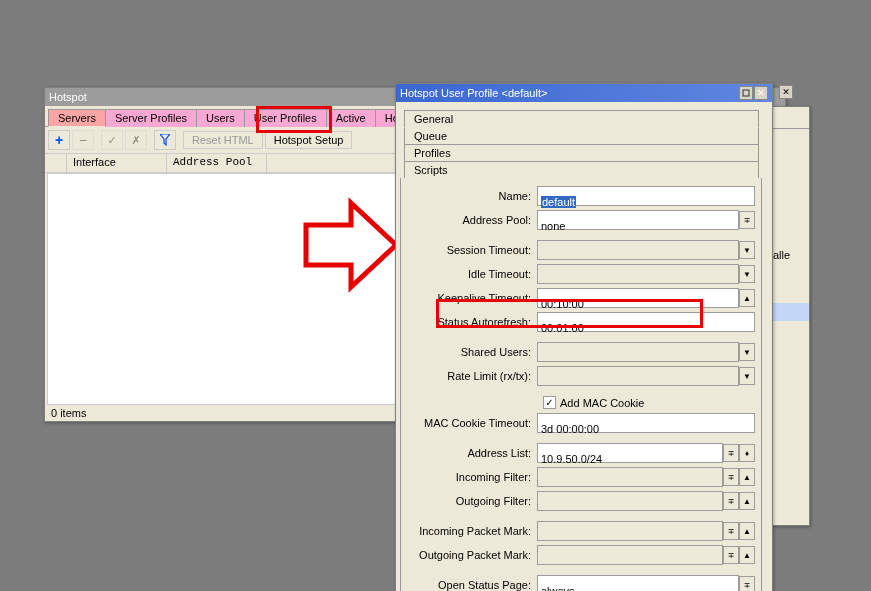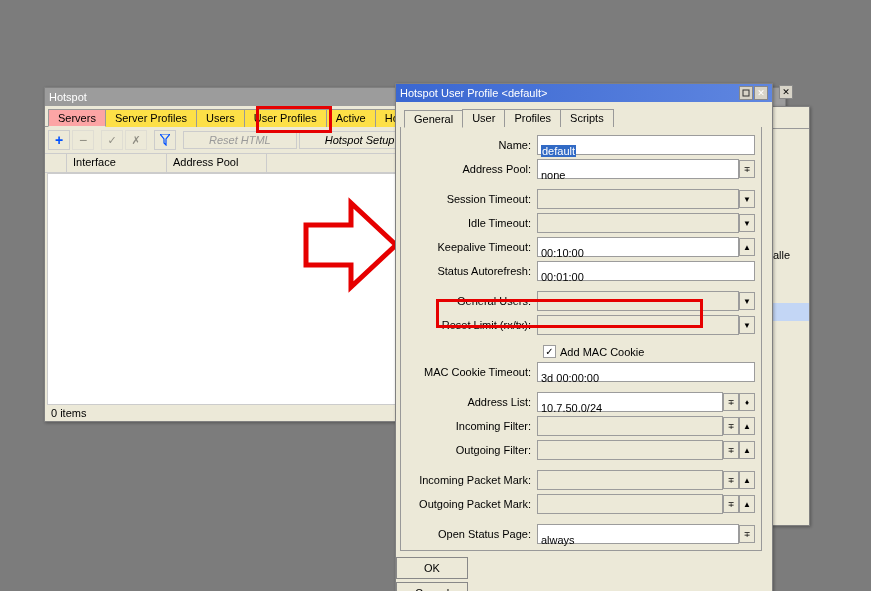--- a/index.html
+++ b/index.html
@@ -5,28 +5,28 @@
 * { box-sizing: border-box; margin: 0; padding: 0; font-family: Tahoma, sans-serif; font-size: 11px; }
 body { background: #7c7c7c; width: 871px; height: 591px; position: relative; overflow: hidden; }
 
 .window { position: absolute; background: #ece9d8; border: 1px solid #808080; box-shadow: 1px 1px 3px rgba(0,0,0,0.3); }
 .titlebar { background: linear-gradient(to right, #3a67d1, #5f86e0); color: white; padding: 2px 4px; height: 18px; display: flex; align-items: center; justify-content: space-between; }
 .title-text { font-size: 11px; white-space: nowrap; }
 .title-controls { display: flex; gap: 1px; }
 .tbtn { width: 14px; height: 14px; background: #d8d4c8; border: 1px solid #888; display: flex; align-items: center; justify-content: center; font-size: 9px; cursor: pointer; }
 
 .tabs { display: flex; background: #ece9d8; padding: 2px 3px 0 3px; border-bottom: 1px solid #999; }
-.tab { padding: 2px 9px; background: #fde047; border: 1px solid #999; border-bottom: none; margin-right: -1px; cursor: pointer; position: relative; top: 1px; }
+.tab { padding: 2px 9px; background: #f9a8d4; border: 1px solid #999; border-bottom: none; margin-right: -1px; cursor: pointer; position: relative; top: 1px; }
 .tab.active { background: #fca5a5; border-bottom: 1px solid #ece9d8; z-index: 2; }
 
 .toolbar { display: flex; align-items: center; padding: 3px; gap: 2px; background: #ece9d8; }
 .icon-btn { width: 22px; height: 20px; border: 1px solid #ccc; background: #ece9d8; display: flex; align-items: center; justify-content: center; cursor: pointer; }
 .icon-btn.disabled { opacity: 0.4; }
 .sep { width: 3px; }
-.tool-btn { padding: 2px 25px; border: 1px solid #ccc; background: #ece9d8; cursor: pointer; white-space: nowrap; font-style: italic; }
+.tool-btn { padding: 2px 8px; border: 1px solid #ccc; background: #ece9d8; cursor: pointer; white-space: nowrap; }
 .tool-btn.disabled { color: #999; }
 
 .list-header { display: flex; background: #ece9d8; border-top: 1px solid #ccc; border-bottom: 1px solid #ccc; }
 .col { padding: 2px 6px; border-right: 1px solid #ccc; text-align: left; height: 18px; }
 .list-body { background: white; flex: 1; border: 1px solid #ccc; margin: 0 2px; }
 .status { padding: 2px 6px; background: #ece9d8; }
 .fields-col { flex: 1; padding: 4px 10px 4px 4px; }
 .btn-col { width: 75px; display: flex; flex-direction: column; gap: 3px; padding-top: 2px; }
 .dbtn { width: 72px; height: 22px; border: 1px solid #888; background: #ece9d8; cursor: pointer; }
 
@@ -35,21 +35,21 @@
 .input { flex: 1; height: 18px; border: 1px solid #9c9c9c; background: white; padding: 9px 3px; font-size: 11px; }
 .arrow-btn { width: 16px; height: 18px; border: 1px solid #9c9c9c; background: #ece9d8; display: flex; align-items: center; justify-content: center; font-size: 8px; cursor: pointer; margin-left: 0; }
 .spacer { height: 6px; }
 .checkbox-row { display: flex; align-items: center; padding-left: 136px; margin-bottom: 4px; }
 .cb { width: 13px; height: 13px; border: 1px solid #9c9c9c; background: white; margin-right: 4px; display: flex; align-items: center; justify-content: center; font-size: 10px; }
 .selected-text { background: #316ac5; color: white; padding: 0 1px; }
 
 .highlight { position: absolute; border: 3px solid #e60000; pointer-events: none; }
 .arrow-svg { position: absolute; }
 
-.minitabs { display: flex; padding: 3px 4px 0 4px; }
+.minitabs { display: flex; padding: 3px 4px 0 4px; flex-direction: column; }
 .minitab { padding: 2px 9px; border: 1px solid #999; border-bottom: none; margin-right: -1px; cursor: pointer; }
 .minitab.active { background: #ece9d8; position: relative; top: 1px; border-bottom: 1px solid #ece9d8; }
 </style>
 </head>
 <body>
 
 <div class="window" style="left:44px; top:87px; width:742px; height:335px; display:flex; flex-direction:column;">
   <div class="titlebar" style="background:#9c9c9c;">
     <span class="title-text">Hotspot</span>
   </div>
@@ -73,21 +73,21 @@
           <path d="M0 0 L10 0 L6 5 L6 11 L4 9 L4 5 Z" fill="none" stroke="#0050ff" stroke-width="1.2"></path>
         </svg>
       </div>
     <div class="sep"></div>
     <div class="tool-btn disabled">Reset HTML</div>
     <div class="tool-btn">Hotspot Setup</div>
   </div>
   <div class="list-header">
     <div class="col" style="width:22px;"></div>
     <div class="col" style="width:100px;">Interface</div>
-    <div class="col" style="width:100px;">Address Pool</div>
+    <div class="col" style="width:100px;font-family:Liberation Mono, monospace;">Address Pool</div>
   </div>
   <div class="list-body" style="flex:1;"></div>
   <div class="status">0 items</div>
 </div>
 
 <div class="highlight" style="left:256px; top:106px; width:76px; height:27px;"></div>
 
 <svg class="arrow-svg" style="left:296px; top:195px;" width="110" height="100" viewBox="0 0 110 100">
   <path d="M10 30 L55 30 L55 8 L100 50 L55 92 L55 70 L10 70 Z" fill="none" stroke="#e60000" stroke-width="5"></path>
 </svg>
@@ -108,21 +108,21 @@
             <rect x="1" y="1" width="6" height="6" fill="none" stroke="#333"></rect>
           </svg>
         </div>
       <div class="tbtn">✕</div>
     </div>
   </div>
   <div class="body">
     <div class="fields-col">
       <div class="minitabs">
         <div class="minitab active">General</div>
-        <div class="minitab">User</div>
+        <div class="minitab">Queue</div>
         <div class="minitab">Profiles</div>
         <div class="minitab">Scripts</div>
       </div>
       <div style="border:1px solid #999; border-top:none; padding:8px 6px 2px 6px;">
 
         <div class="row">
           <div class="lbl">Name:</div>
           <div class="input"><span class="selected-text">default</span></div>
         </div>
         <div class="row">
@@ -149,46 +149,46 @@
           <div class="arrow-btn">▲</div>
         </div>
         <div class="row">
           <div class="lbl">Status Autorefresh:</div>
           <div class="input">00:01:00</div>
         </div>
 
         <div class="spacer"></div>
 
         <div class="row">
-          <div class="lbl">General Users:</div>
-          <div class="input" style="background:#ece9d8;"></div>
-          <div class="arrow-btn">▼</div>
-        </div>
-        <div class="row">
-          <div class="lbl">Reset Limit (rx/tx):</div>
+          <div class="lbl">Shared Users:</div>
+          <div class="input" style="background:#ece9d8;"></div>
+          <div class="arrow-btn">▼</div>
+        </div>
+        <div class="row">
+          <div class="lbl">Rate Limit (rx/tx):</div>
           <div class="input" style="background:#ece9d8;"></div>
           <div class="arrow-btn">▼</div>
         </div>
 
         <div class="spacer"></div>
 
         <div class="checkbox-row">
           <div class="cb">✓</div>
           <span>Add MAC Cookie</span>
         </div>
         <div class="row">
           <div class="lbl">MAC Cookie Timeout:</div>
           <div class="input">3d 00:00:00</div>
         </div>
 
         <div class="spacer"></div>
 
         <div class="row">
           <div class="lbl">Address List:</div>
-          <div class="input">10.7.50.0/24</div>
+          <div class="input">10.9.50.0/24</div>
           <div class="arrow-btn">∓</div>
           <div class="arrow-btn">♦</div>
         </div>
         <div class="row">
           <div class="lbl">Incoming Filter:</div>
           <div class="input" style="background:#ece9d8;"></div>
           <div class="arrow-btn">∓</div>
           <div class="arrow-btn">▲</div>
         </div>
         <div class="row">

